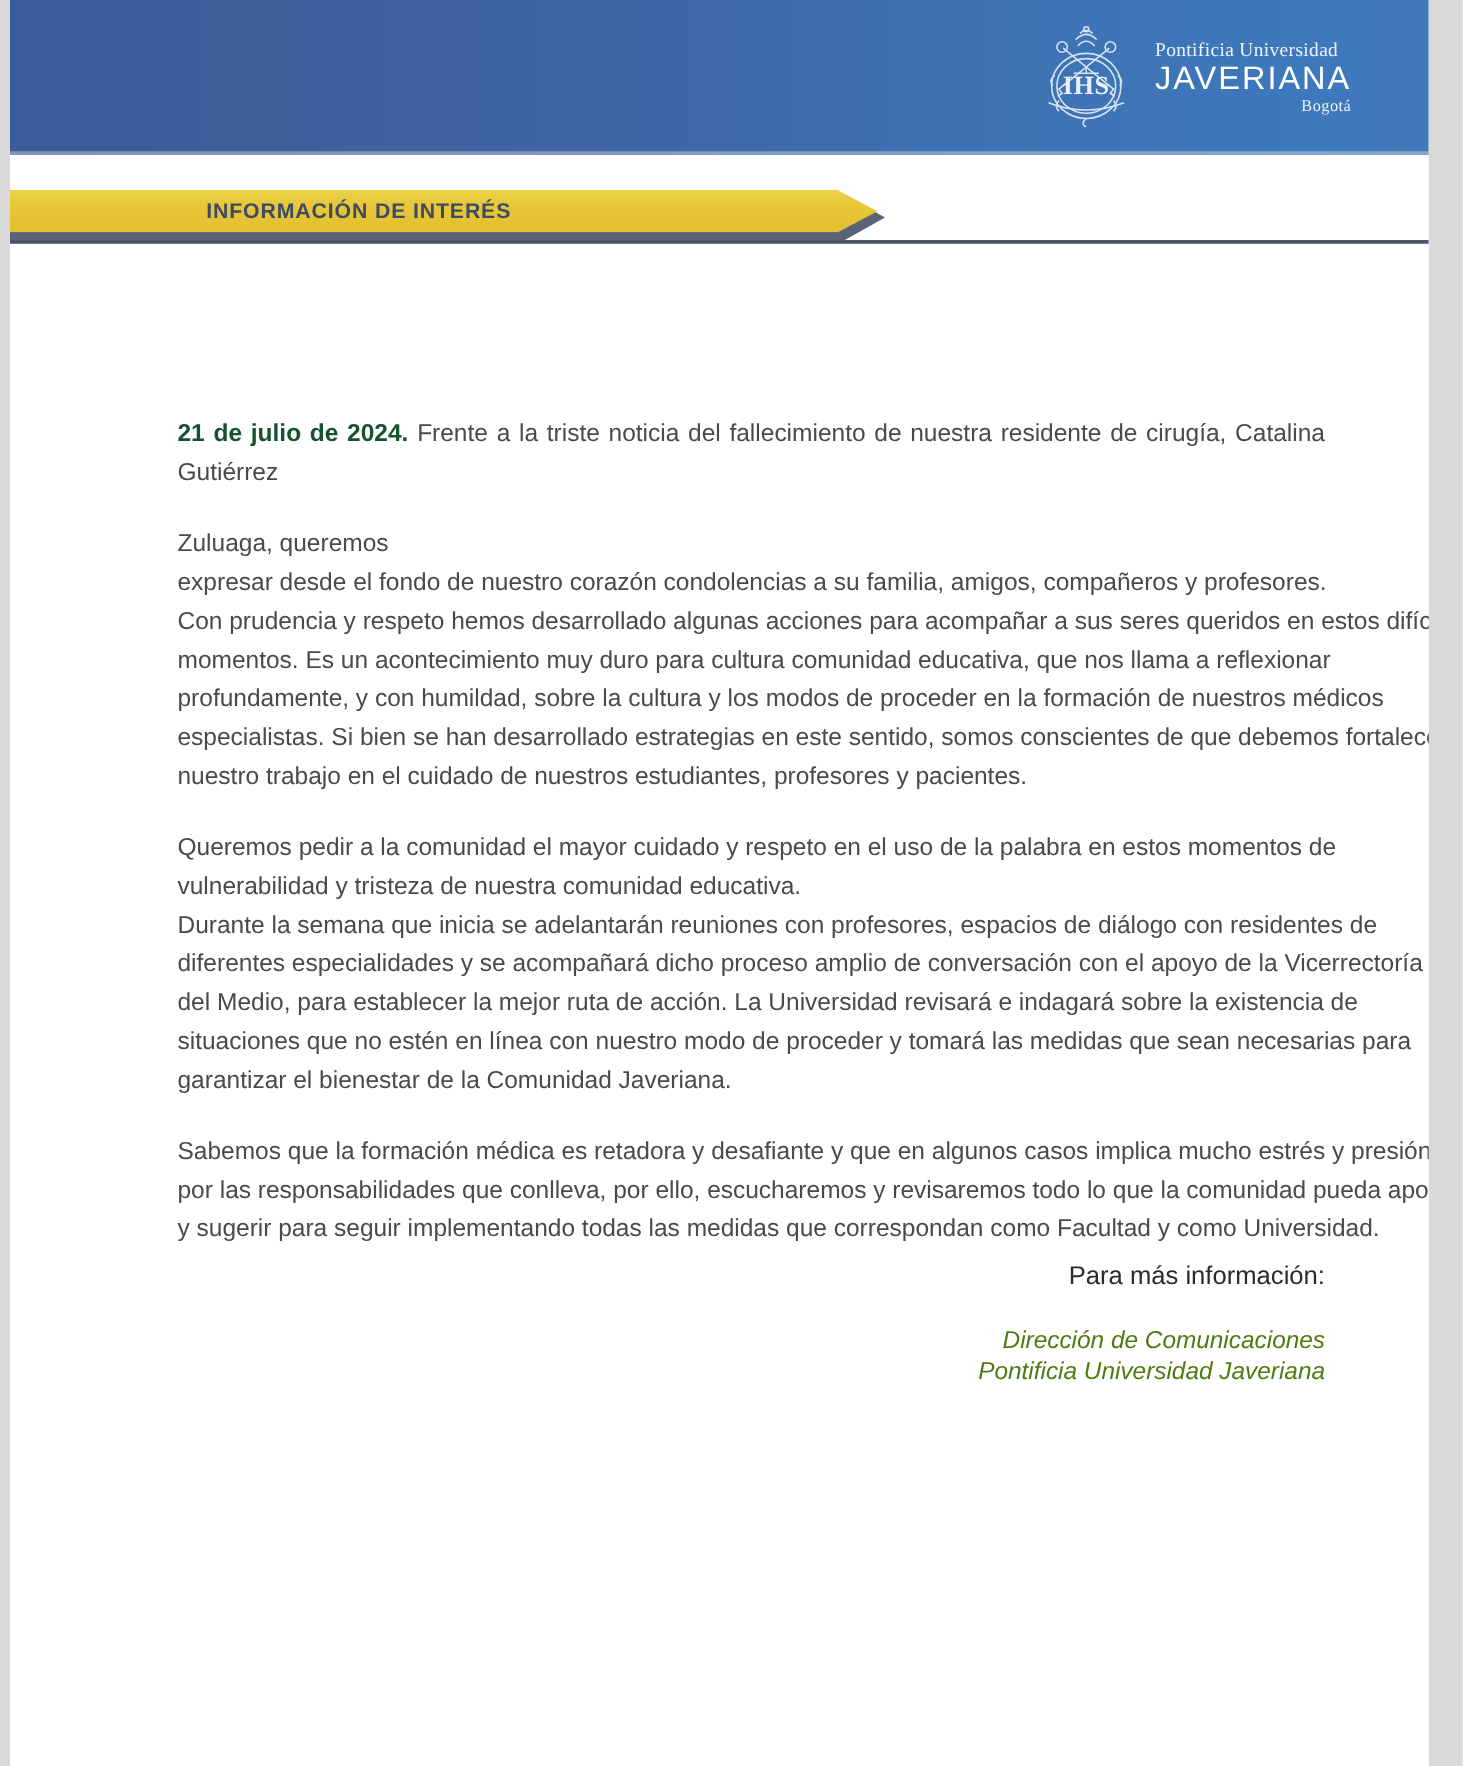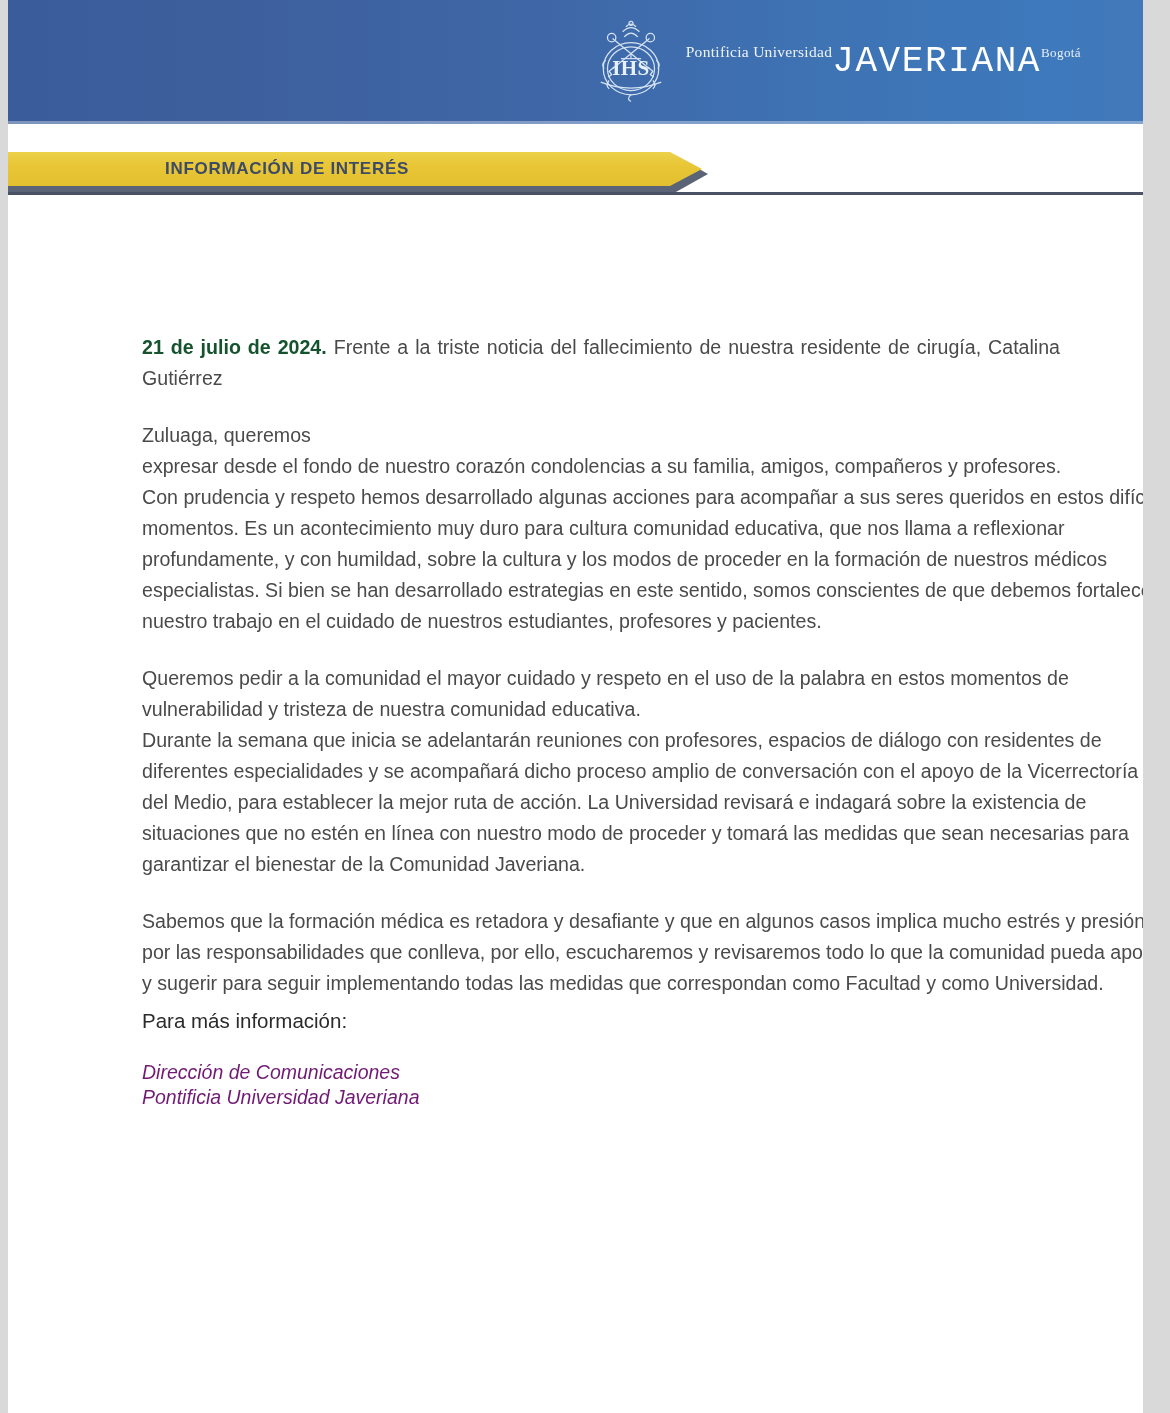--- a/index.html
+++ b/index.html
@@ -41,31 +41,31 @@
   
   #logo-lockup {
     position:absolute;
     right:62px;
     top:20px;
     display:flex;
     align-items:center;
     gap:13px;
   }
   #crest { width:84px; height:84px; display:block; }
-  #wordmark { display:flex; flex-direction:row; line-height:1;justify-content:center; }
+  #wordmark { display:flex; flex-direction:column; line-height:1;justify-content:center; }
   #wm-top {
     font-family:"Liberation Serif", serif;
     font-size:15.5px;
     color:#eef3fa;
     letter-spacing:0.3px;
     margin-bottom:1px;
   }
   #wm-main {
-    font-family:Liberation Mono, monospace;
-    font-size:36px;
+    font-family:Liberation Sans, sans-serif;
+    font-size:26px;
     color:#ffffff;
     letter-spacing:1.6px;
     line-height:1.02;
   }
   #wm-sub {
     font-family:"Liberation Serif", serif;
     font-size:13px;
     color:#e9f0f9;
     text-align:right;
     letter-spacing:0.4px;
@@ -136,33 +136,33 @@
     text-align-last:justify;
     white-space:normal;
   }
 
   
   #closing {
     position:absolute;
     left:134px;
     top:1006px;
     width:918px;
-    text-align:left;
+    text-align:right;
     font-family:"Liberation Sans", sans-serif;
   }
   #closing-title {
     font-size:20.5px;
     color:#2b2b2b;
     line-height:30px;
   }
   #sig-block {
     margin-top:24px;
     font-style:italic;
     font-size:19.5px;
-    color:#701a75;
+    color:#4d7c0f;
     line-height:25px;
   }
   .sig-line { display:block; }
 </style>
 </head>
 <body>
 
 <div id="page">
 
   <div id="header-band">

